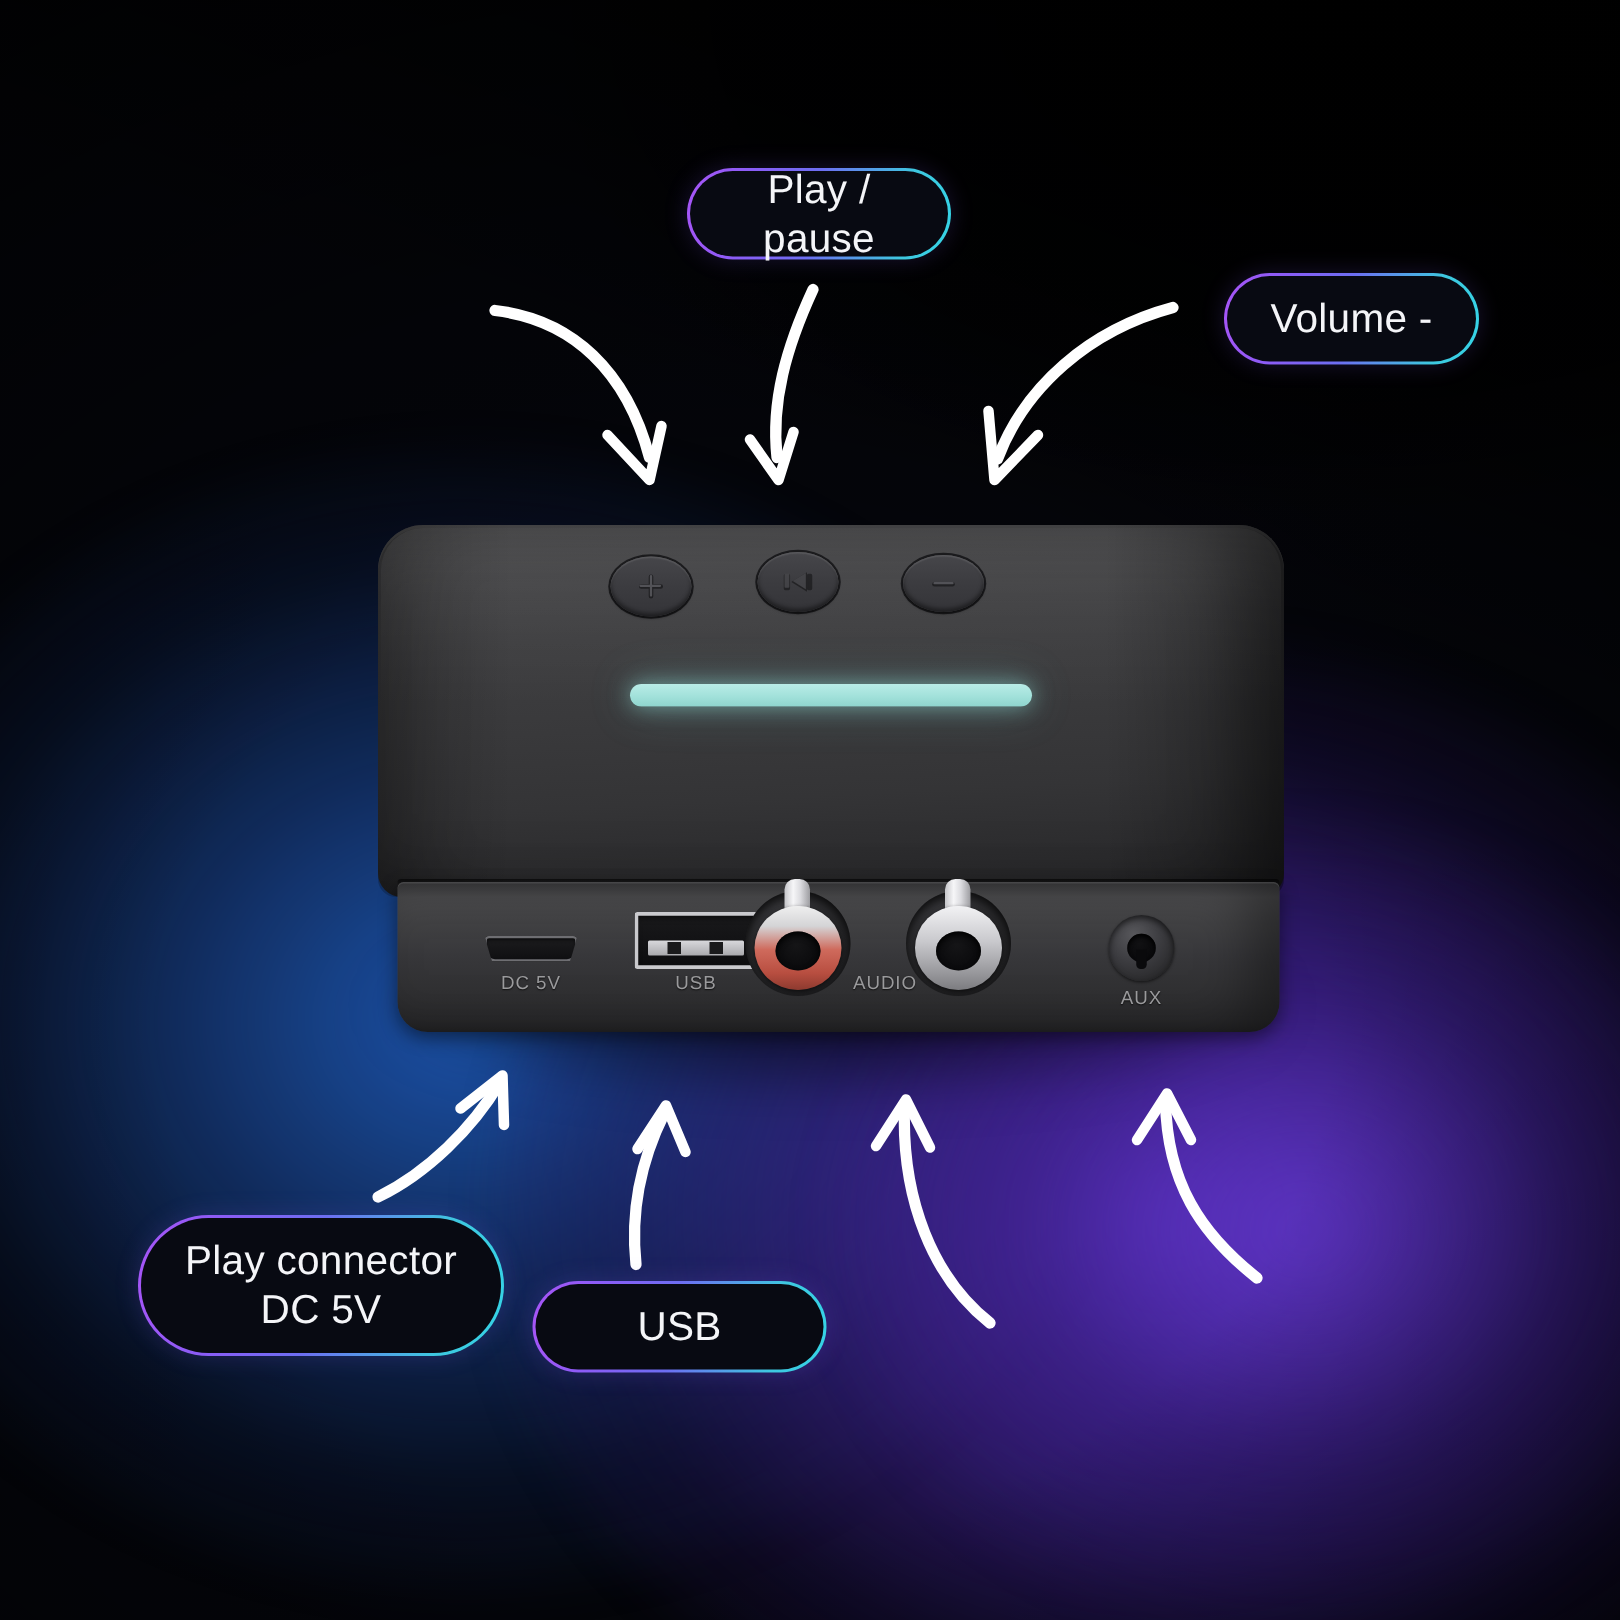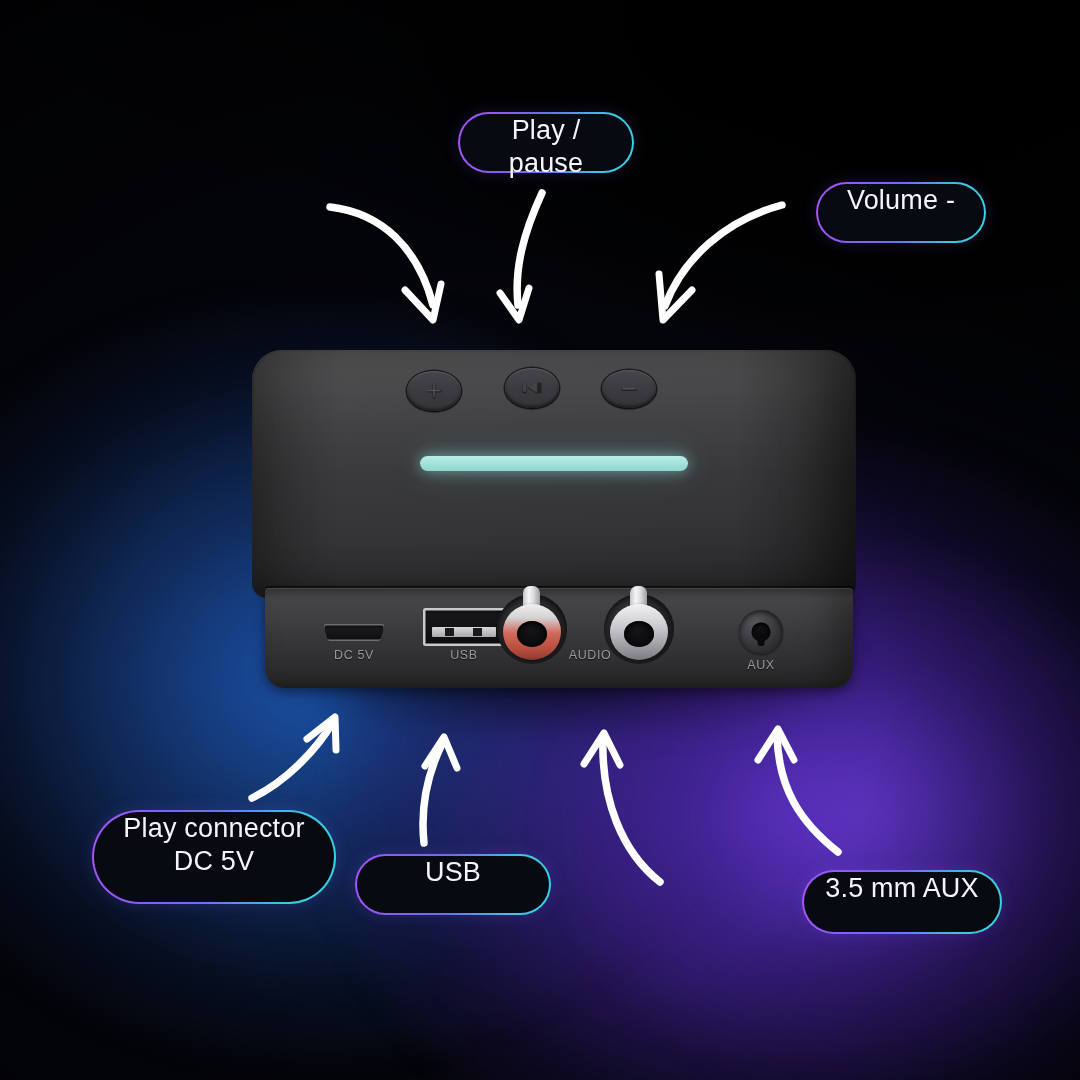--- a/index.html
+++ b/index.html
@@ -319,21 +319,21 @@
     padding: 2px;
     background: linear-gradient(100deg, #a855f7 0%, #8b5cf6 22%, #6d6ef2 48%, #3ec8e0 82%, #35d4e6 100%);
     box-shadow: 0 0 16px rgba(120,90,235,0.20);
   }
   .pill-inner {
     width: 100%;
     height: 100%;
     border-radius: 999px;
     background: #080a12;
     display: flex;
-    align-items: flex-start;
+    align-items: center;
     justify-content: center;
     padding: 0 18px;
     box-sizing: border-box;
   }
   .pill-text {
     color: #f4f5f8;
     font-size: 27px;
     font-weight: 400;
     line-height: 1.22;
     text-align: center;
@@ -505,19 +505,14 @@
     </div>
   </div>
 
   <div class="pill" id="pill-usb">
     <div class="pill-inner">
       <span class="pill-text">USB</span>
     </div>
   </div>
 
 
-  <div class="pill" id="pill-aux">
-    <div class="pill-inner">
-      <span class="pill-text">3.5 mm AUX</span>
-    </div>
-  </div>
 
 </div>
 
 </body></html>

